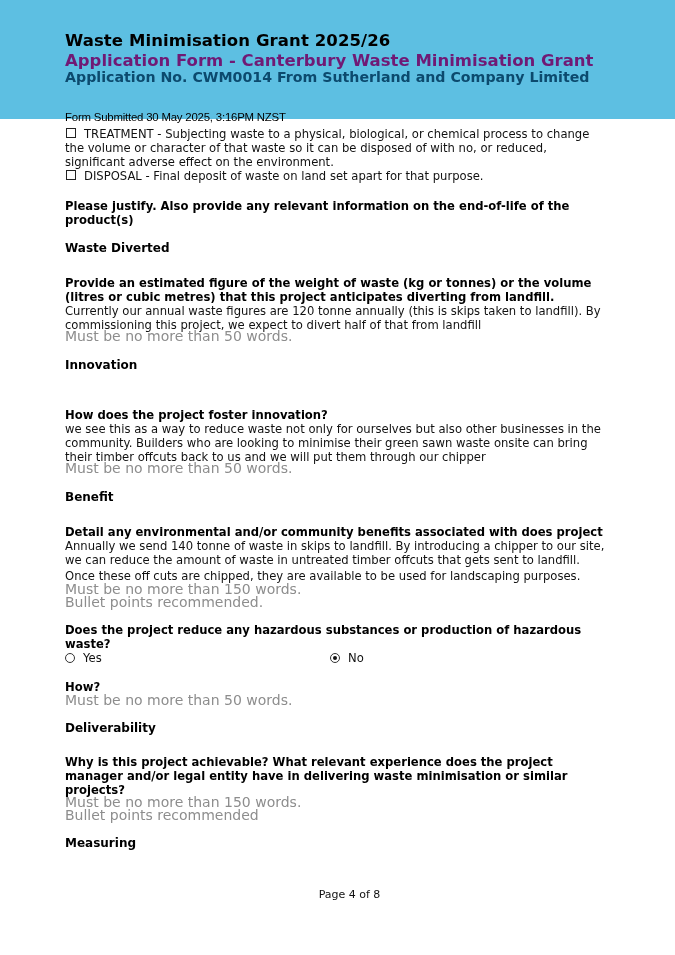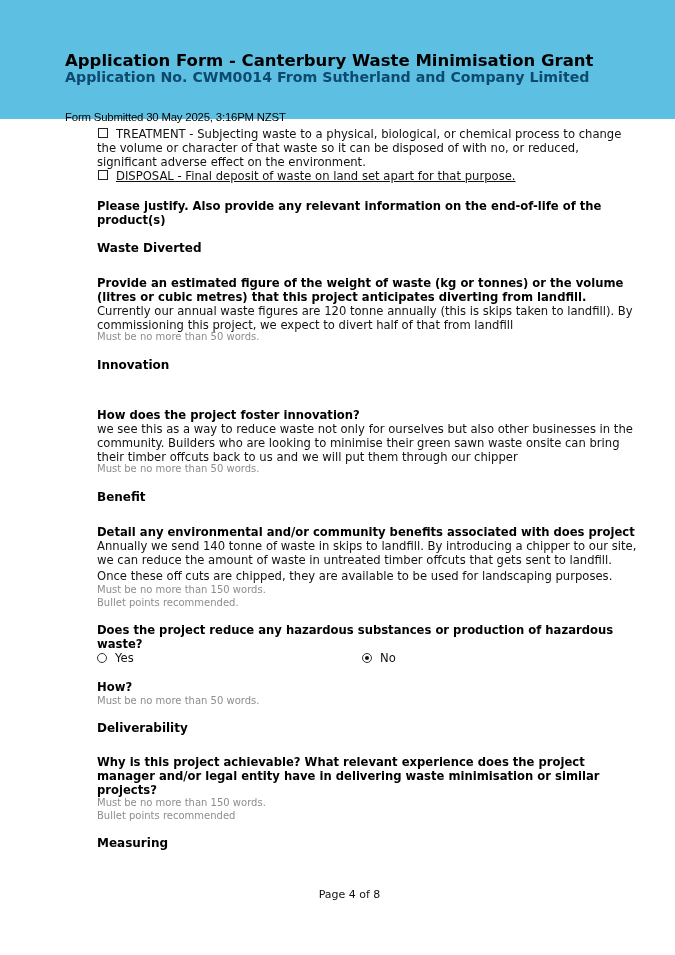--- a/index.html
+++ b/index.html
@@ -1,49 +1,50 @@
 <!DOCTYPE html>
 <html><head>
 <meta charset="utf-8">
 <style>
   html, body { margin: 0; padding: 0; background: #ffffff; }
   body { width: 675px; height: 955px; position: relative; overflow: hidden;
          font-family: "DejaVu Sans", sans-serif; color: #111; }
   .header { position: absolute; left: 0; top: 0; width: 675px; height: 119px; background: #5dbfe2; }
   .header .t1 { position: absolute; left: 65px; top: 31px; font-size: 16.5px; font-weight: bold; color: #000; letter-spacing: 0.1px; }
-  .header .t2 { position: absolute; left: 65px; top: 51px; font-size: 16.5px; font-weight: bold; color: #000000; }
+  .header .t2 { position: absolute; left: 65px; top: 51px; font-size: 16.5px; font-weight: bold; color: #701a75; }
   .header .t3 { position: absolute; left: 65px; top: 69px; font-size: 14.2px; font-weight: bold; color: #0c4a6e; }
   .header .t4 { position: absolute; left: 65px; top: 87px; font-family: "Liberation Sans", sans-serif; font-size: 11.4px; color: #000; letter-spacing: -0.2px; margin-top: 24px; }
 
   .content { position: absolute; left: 65px; top: 127px; width: 545px; }
   .body-text { font-size: 11.6px; line-height: 14px; color: #111; }
   .q { font-size: 11.6px; line-height: 14px; font-weight: bold; color: #000; }
-  .hint { font-size: 10px; line-height: 13px; color: #8d8d8d; }
+  .hint { font-size: 14px; line-height: 13px; color: #8d8d8d; }
   .h2 { font-size: 12px; font-weight: bold; color: #000; }
   .cb { display: inline-block; width: 8px; height: 8px; border: 1px solid #222; margin-right: 8px; vertical-align: 0px; margin-left: 1px; }
   .radio { display: inline-block; width: 8px; height: 8px; border: 1px solid #333; border-radius: 50%; margin-right: 8px; position: relative; vertical-align: -1px; }
   .radio.checked::after { content: ""; position: absolute; left: 2px; top: 2px; width: 4px; height: 4px; border-radius: 50%; background: #111; }
-  .abs { position: absolute; left: 0; width: 545px; margin-left: 32px; }
+  .abs { position: absolute; left: 0; width: 545px; }
   .footer { position: absolute; top: 888px; left: 0; width: 675px; text-align: center; font-size: 11px; color: #111; padding-left: 12px; }
 </style>
 </head>
 <body>
 
 <div class="header">
+  <div class="t1">Waste Minimisation Grant 2025/26</div>
   <div class="t2">Application Form - Canterbury Waste Minimisation Grant</div>
   <div class="t3">Application No. CWM0014 From Sutherland and Company Limited</div>
   <div class="t4">Form Submitted 30 May 2025, 3:16PM NZST</div>
 </div>
 
 <div class="content">
 
   <div class="abs body-text" style="top:0px;">
     <span class="cb"></span><span>TREATMENT - Subjecting waste to a physical, biological, or chemical process to change the volume or character of that waste so it can be disposed of with no, or reduced, significant adverse effect on the environment.</span>
   </div>
-  <div class="abs body-text" style="top:42px;text-decoration:underline;">
+  <div class="abs body-text" style="top:42px;">
     <span class="cb"></span><span>DISPOSAL - Final deposit of waste on land set apart for that purpose.</span>
   </div>
 
   <div class="abs q" style="top:72px;">Please justify. Also provide any relevant information on the end-of-life of the product(s)</div>
 
   <div class="abs h2" style="top:114px;">Waste Diverted</div>
   <div class="abs q" style="top:149px;">Provide an estimated figure of the weight of waste (kg or tonnes) or the volume (litres or cubic metres) that this project anticipates diverting from landfill.</div>
   <div class="abs body-text" style="top:177px;">Currently our annual waste figures are 120 tonne annually (this is skips taken to landfill). By commissioning this project, we expect to divert half of that from landfill</div>
   <div class="abs hint" style="top:203px;">Must be no more than 50 words.</div>
 

